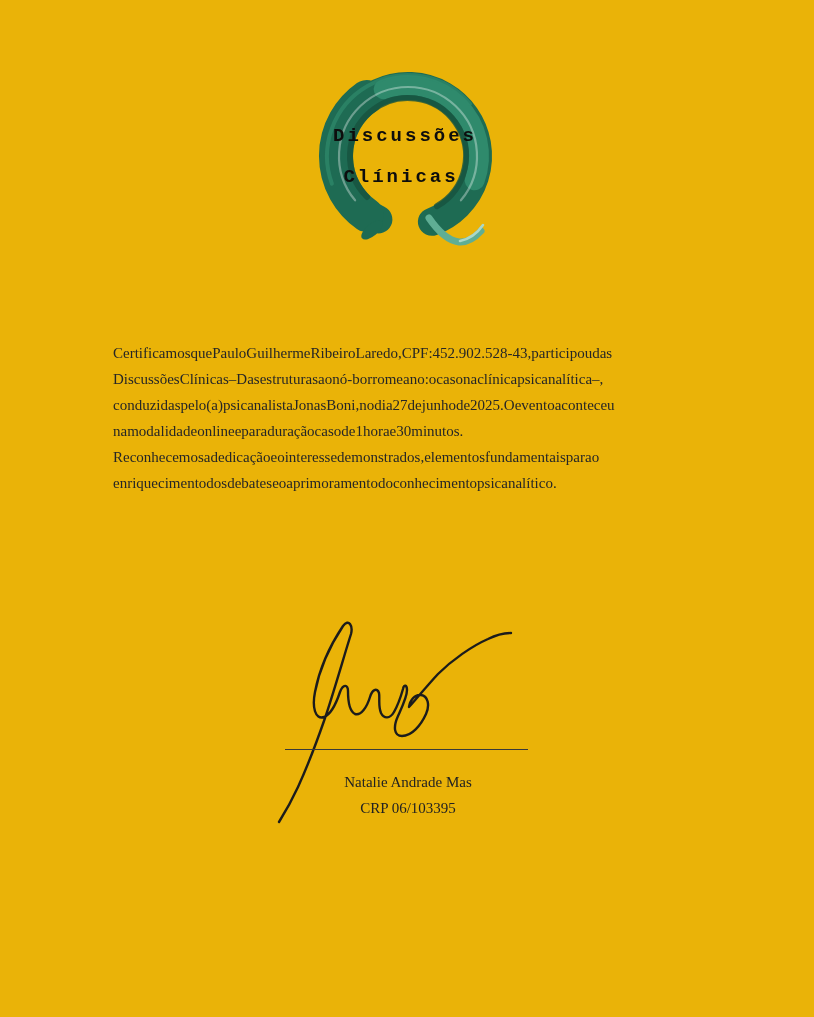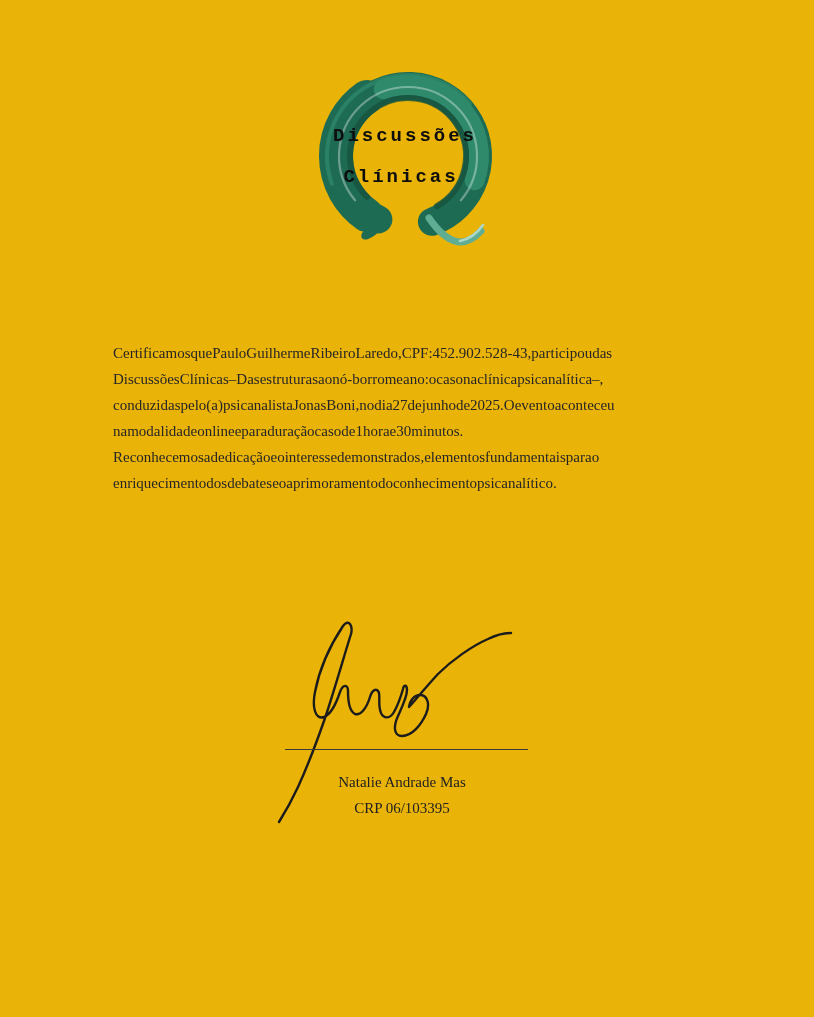--- a/index.html
+++ b/index.html
@@ -47,21 +47,21 @@
     white-space:nowrap;
   }
 
   
   .signature-svg{position:absolute;left:270px;top:610px;}
   .sig-line{
     position:absolute;left:285px;top:749px;width:243px;height:0;
     border-top:1.4px solid #3a3a3a;
   }
   .sig-block{
-    position:absolute;left:277px;top:769px;width:250px;
+    position:absolute;left:283px;top:769px;width:250px;
     text-align:center;color:#222222;
     font-size:15px;line-height:26px;
   }
 </style>
 </head>
 <body>
 
 <div class="page">
 
   <div class="logo">

